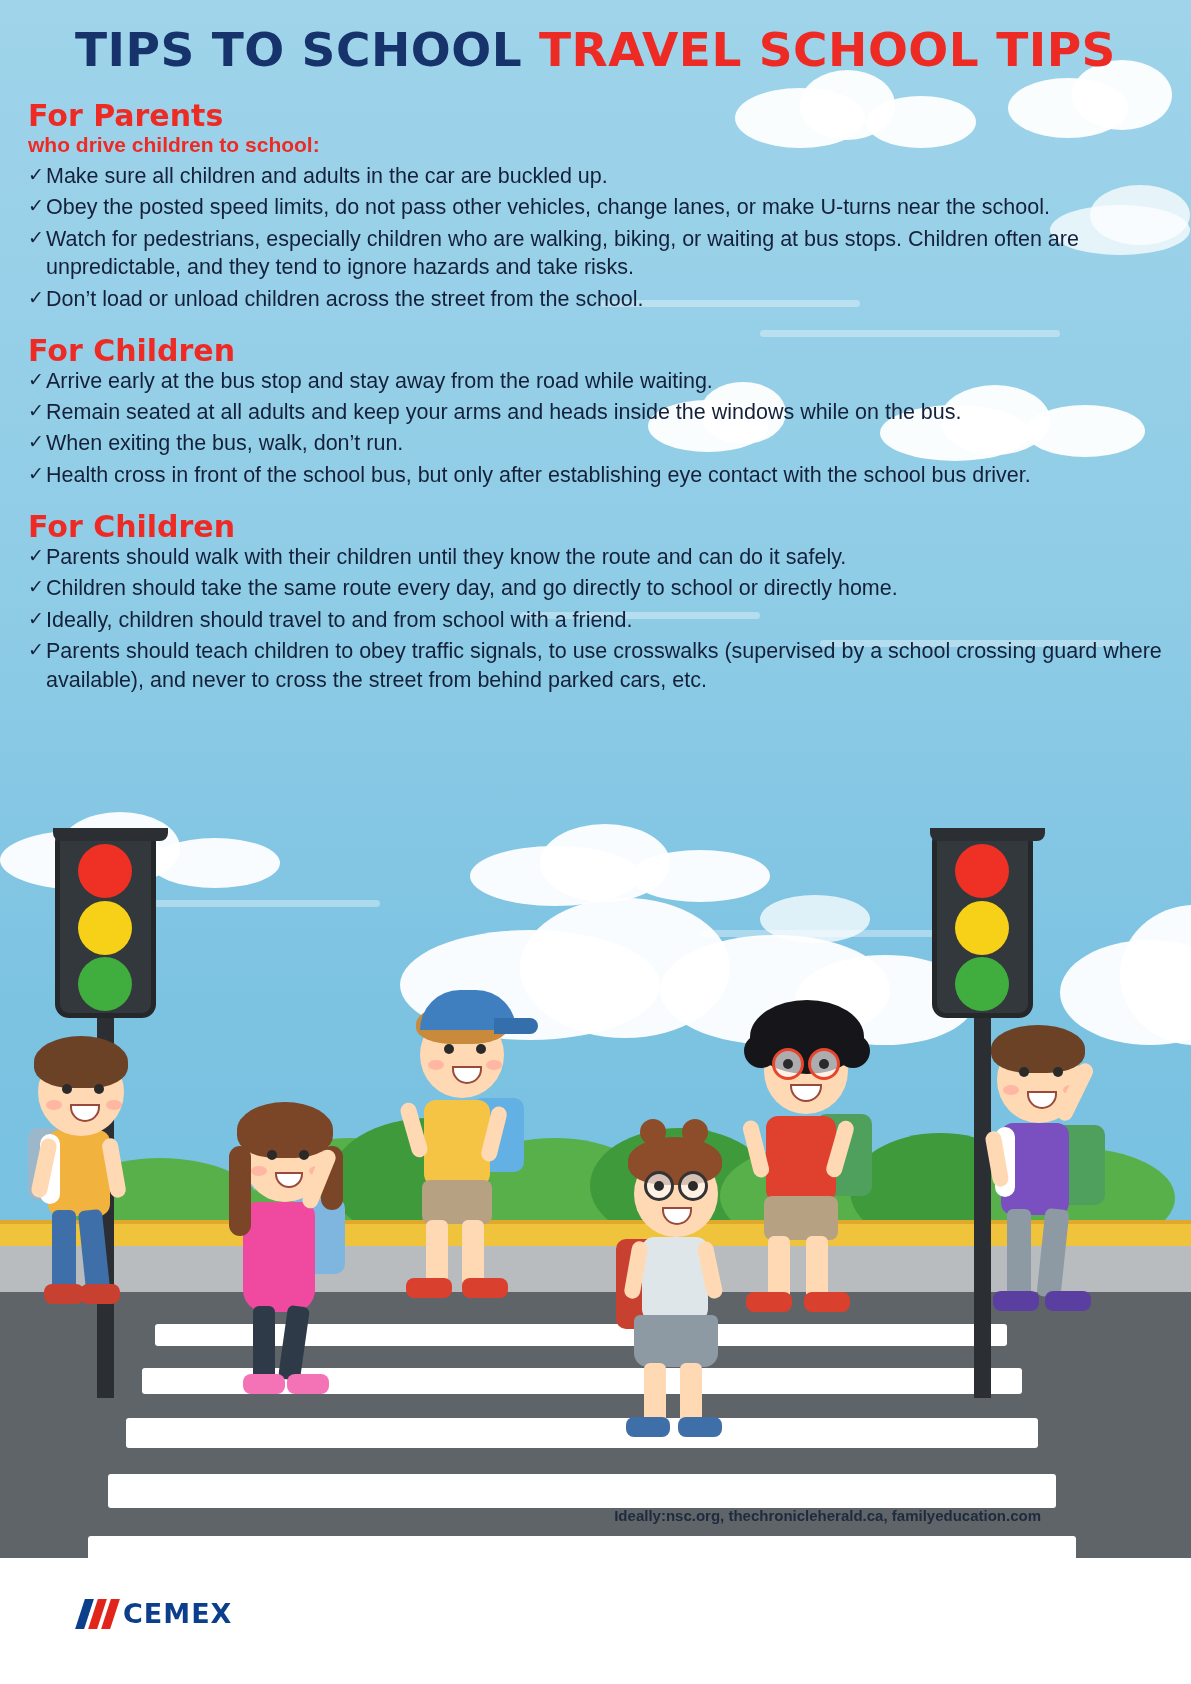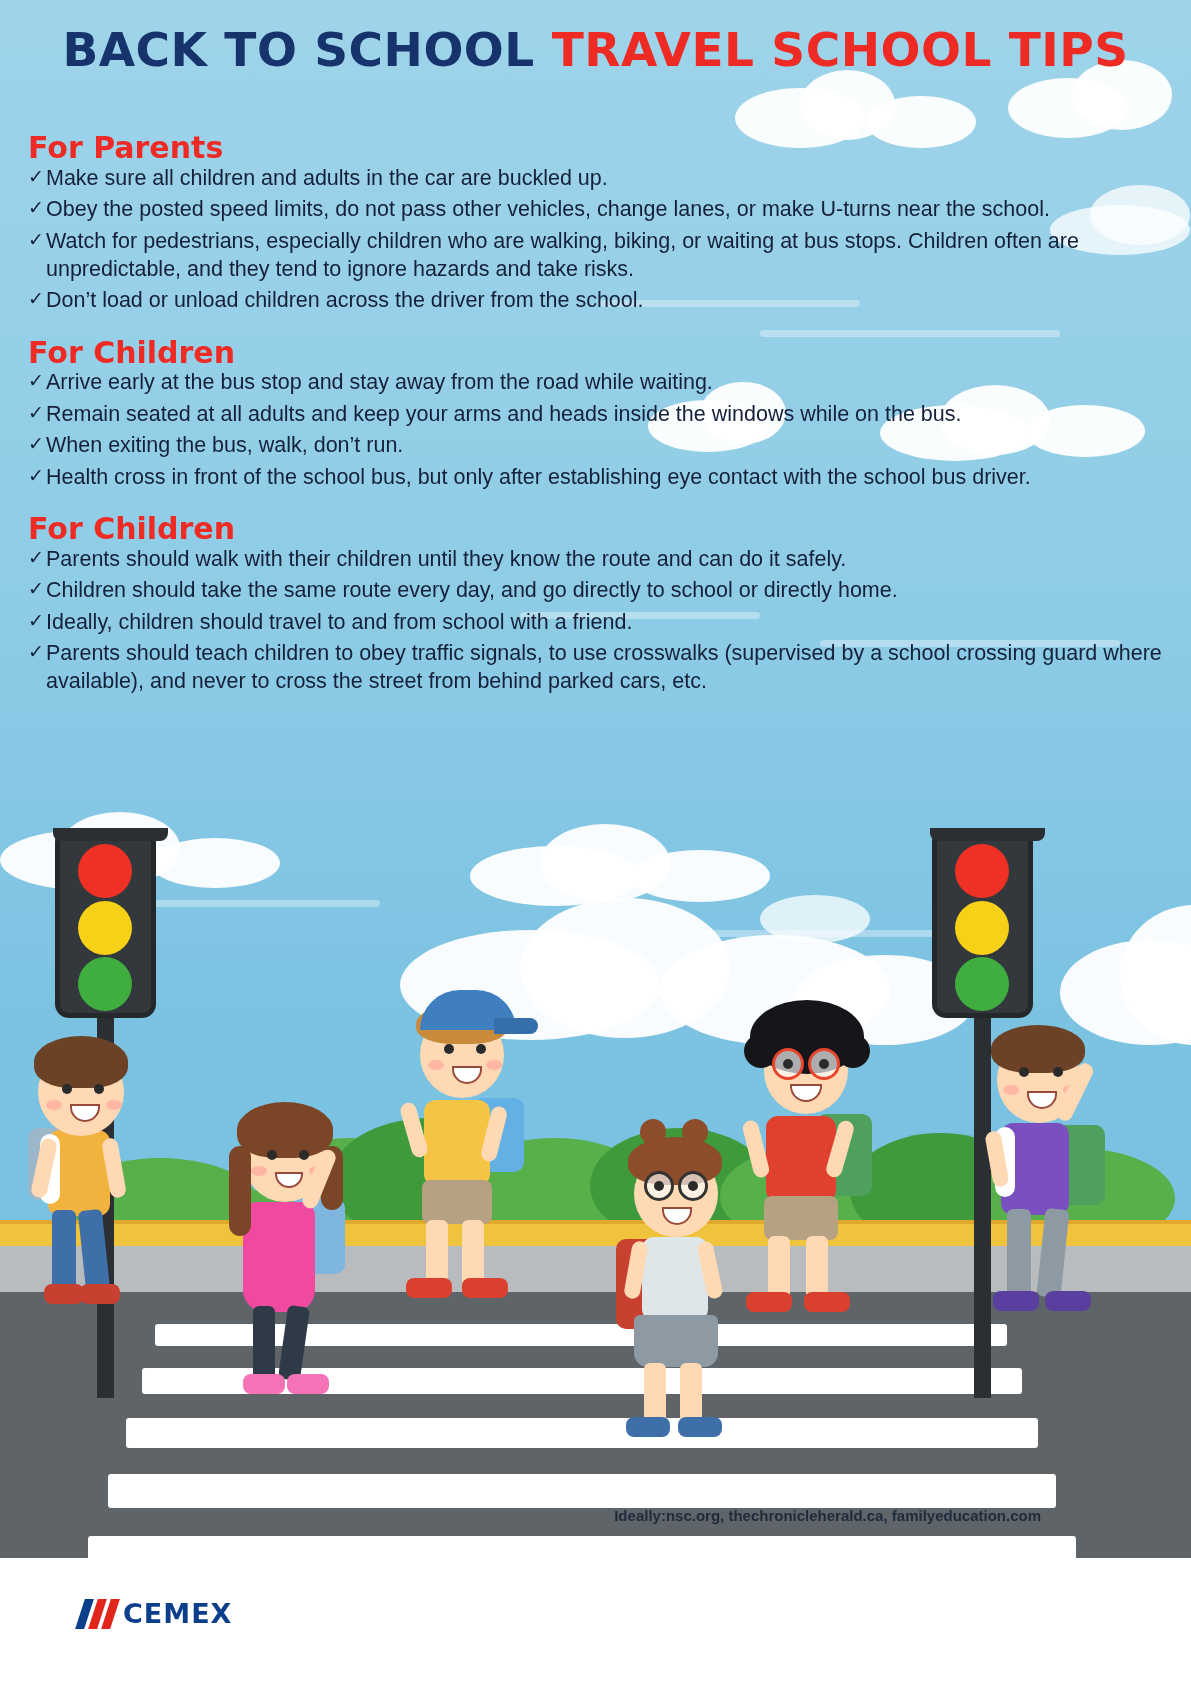--- a/index.html
+++ b/index.html
@@ -48,21 +48,20 @@
   .title .dark { color: #16336b; }
   .title .red { color: #ee2a24; }
 
   
   .content {
     position: absolute;
     top: 100px;
     left: 28px;
     width: 1135px;
     z-index: 20;
-    margin-top: 32px;
   }
   .section { margin-bottom: 22px; }
   .sec-head {
     color: #ee2a24;
     font-weight: bold;
     font-size: 30px;
     line-height: 1.06;
     font-family: "DejaVu Sans", sans-serif;
   }
   .sec-sub {
@@ -274,42 +273,43 @@
     <div class="cloud" style="left:400px; top:930px; width:260px; height:110px;"></div>
     <div class="cloud" style="left:520px; top:898px; width:210px; height:140px;"></div>
     <div class="cloud" style="left:660px; top:935px; width:230px; height:110px;"></div>
     <div class="cloud" style="left:795px; top:955px; width:180px; height:90px;"></div>
     <div class="cloud" style="left:1060px; top:940px; width:180px; height:105px;"></div>
     <div class="cloud" style="left:1120px; top:905px; width:150px; height:140px;"></div>
     <div class="cloud soft" style="left:760px; top:895px; width:110px; height:48px;"></div>
   </div>
 
   <div class="title">
-    <span class="dark">BACK TO SCHOOL </span><span class="red">TRAVEL SCHOOL TIPS</span>
+    <span class="dark">TIPS TO SCHOOL </span><span class="red">TRAVEL SCHOOL TIPS</span>
   </div>
 
   <div class="content">
 
     <div class="section">
       <div class="sec-head">For Parents</div>
+      <div class="sec-sub">who drive children to school:</div>
       <div class="tip">
         <span class="chk">✓</span>
         <span class="txt">Make sure all children and adults in the car are buckled up.</span>
       </div>
       <div class="tip">
         <span class="chk">✓</span>
         <span class="txt">Obey the posted speed limits, do not pass other vehicles, change lanes, or make U-turns near the school.</span>
       </div>
       <div class="tip">
         <span class="chk">✓</span>
         <span class="txt">Watch for pedestrians, especially children who are walking, biking, or waiting at bus stops. Children often are unpredictable, and they tend to ignore hazards and take risks.</span>
       </div>
       <div class="tip">
         <span class="chk">✓</span>
-        <span class="txt">Don’t load or unload children across the driver from the school.</span>
+        <span class="txt">Don’t load or unload children across the street from the school.</span>
       </div>
     </div>
 
     <div class="section">
       <div class="sec-head">For Children</div>
       <div class="tip">
         <span class="chk">✓</span>
         <span class="txt">Arrive early at the bus stop and stay away from the road while waiting.</span>
       </div>
       <div class="tip">

